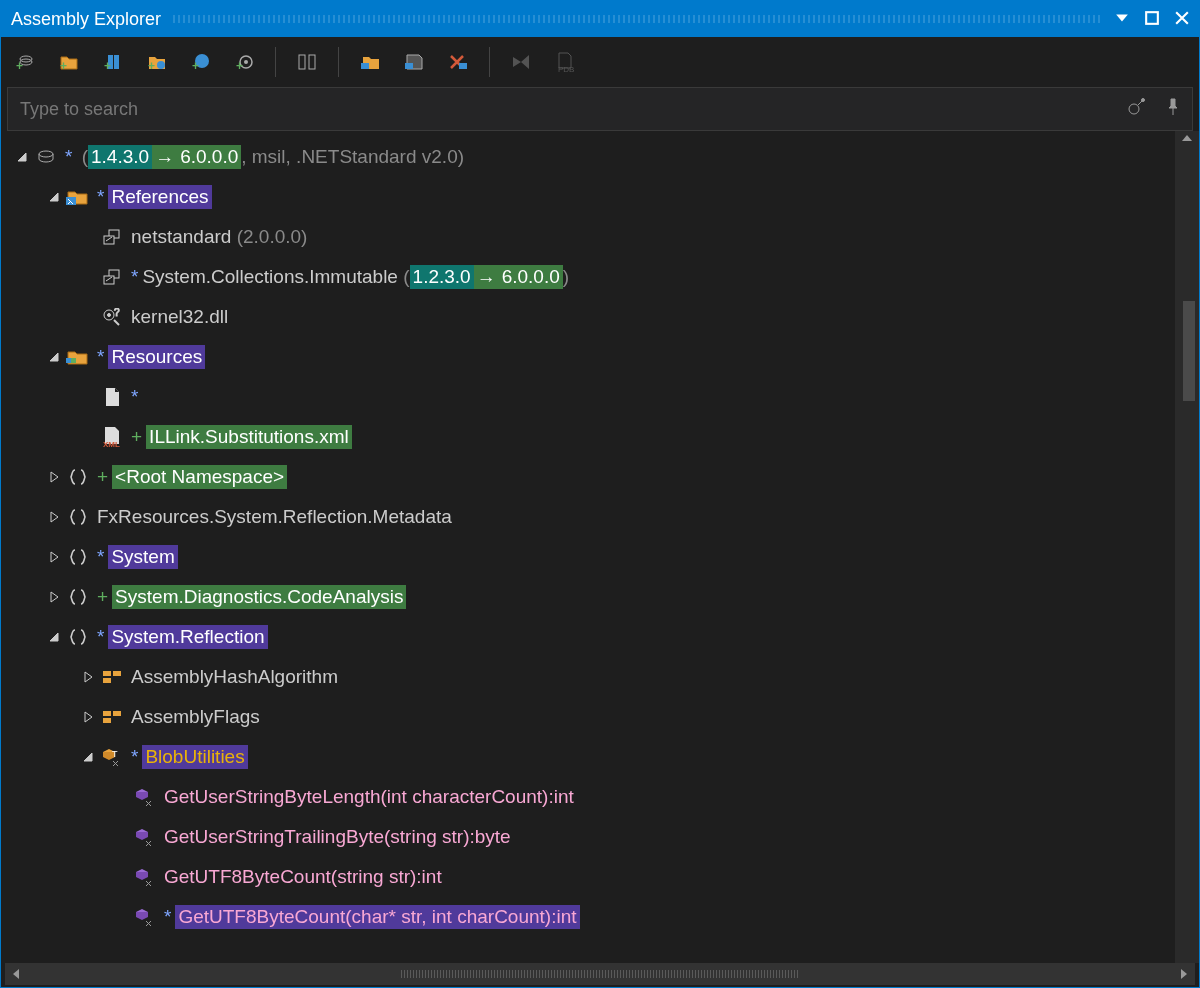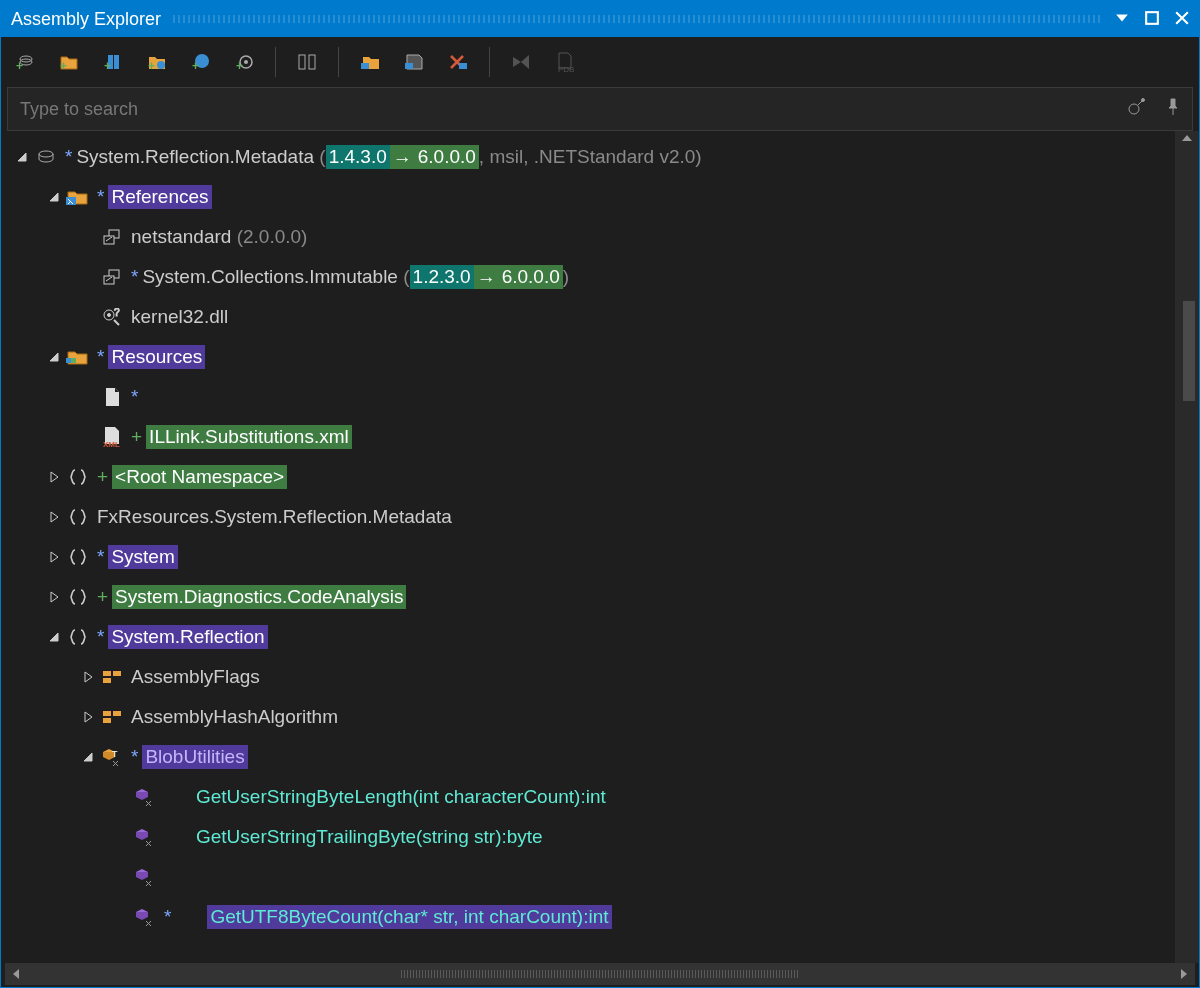--- a/index.html
+++ b/index.html
@@ -22,21 +22,21 @@
 .tw.closed svg { fill: none; }
 .ico { width: 26px; height: 22px; display: inline-flex; align-items: center; justify-content: center; margin-right: 6px; }
 .indent { display: inline-block; }
 .mark { margin-right: 4px; }
 .mark.star { color: #7fa6ff; }
 .mark.plus { color: #5fae5f; }
 .hl-p { background: #503a9b; color: #fff; padding: 1px 3px; }
 .hl-g { background: #3e7c41; color: #fff; padding: 1px 3px; }
 .hl-r { background: #0f766e; color: #fff; padding: 1px 3px; }
 .gray { color: #8a8a8a; }
-.pink { color: #5eead4; margin-left: 32px; }
+.pink { color: #f9a8d4; }
 .vscroll { position: absolute; right: 0; top: 0; width: 24px; height: 100%; background: #2a2a2a; }
 .vscroll .up { position: absolute; top: 2px; left: 6px; }
 .vscroll .thumb { position: absolute; right: 4px; top: 170px; width: 12px; height: 100px; background: #4a4a4a; }
 .hscroll { height: 22px; background: #333; display: flex; align-items: center; justify-content: space-between; padding: 0 6px; margin: 0 4px 2px 4px; }
 .hscroll .gr { flex: 1; height: 8px; margin: 0 380px; background: repeating-linear-gradient(90deg,#5a5a5a 0 1px,transparent 1px 3px); }
 </style>
 </head>
 <body>
 
 <div class="window">
@@ -162,21 +162,20 @@
               <path d="M10 2 L10 10 L2 10 Z"></path>
             </svg>
           </span>
         <span class="ico">
             <svg width="24" height="16">
               <ellipse cx="12" cy="5" rx="7" ry="3" fill="none" stroke="#aaa"></ellipse>
               <path d="M5 5 v5 a7 3 0 0 0 14 0 v-5" fill="none" stroke="#aaa"></path>
             </svg>
           </span>
         <span class="mark star">*</span>
-        <span>System.Reflection.Metadata</span>
         <span class="gray">&nbsp;(</span>
         <span class="hl-r">1.4.3.0</span>
         <span class="hl-g">→</span>
         <span class="hl-g">6.0.0.0</span>
         <span class="gray">, msil, .NETStandard v2.0)</span>
       </div>
 
       <div class="row">
         <span class="indent" style="width:38px"></span>
         <span class="tw">
@@ -367,57 +366,57 @@
               <path d="M3 1 L10 6 L3 11 Z"></path>
             </svg>
           </span>
         <span class="ico">
             <svg width="22" height="16">
               <rect x="2" y="2" width="8" height="5" fill="#e8a33d"></rect>
               <rect x="2" y="9" width="8" height="5" fill="#e8a33d"></rect>
               <rect x="12" y="2" width="8" height="5" fill="#e8a33d"></rect>
             </svg>
           </span>
-        <span>AssemblyFlags</span>
+        <span>AssemblyHashAlgorithm</span>
       </div>
 
       <div class="row">
         <span class="indent" style="width:72px"></span>
         <span class="tw closed">
             <svg viewBox="0 0 12 12">
               <path d="M3 1 L10 6 L3 11 Z"></path>
             </svg>
           </span>
         <span class="ico">
             <svg width="22" height="16">
               <rect x="2" y="2" width="8" height="5" fill="#e8a33d"></rect>
               <rect x="2" y="9" width="8" height="5" fill="#e8a33d"></rect>
               <rect x="12" y="2" width="8" height="5" fill="#e8a33d"></rect>
             </svg>
           </span>
-        <span>AssemblyHashAlgorithm</span>
+        <span>AssemblyFlags</span>
       </div>
 
       <div class="row">
         <span class="indent" style="width:72px"></span>
         <span class="tw">
             <svg viewBox="0 0 12 12">
               <path d="M10 2 L10 10 L2 10 Z"></path>
             </svg>
           </span>
         <span class="ico">
             <svg width="22" height="20">
               <path d="M8 2 l6 3 -6 3 -6 -3 z" fill="#e8a33d"></path>
               <path d="M2 5 v5 l6 3 6-3 v-5" fill="#d08a2a"></path>
               <text x="11" y="10" font-size="9" fill="#fff">T</text>
               <path d="M12 14 l5 5 M17 14 l-5 5" stroke="#999"></path>
             </svg>
           </span>
         <span class="mark star">*</span>
-        <span class="hl-p" style="color:#c4b5fd">BlobUtilities</span>
+        <span class="hl-p" style="color:#eab308">BlobUtilities</span>
       </div>
 
       <div class="row">
         <span class="indent" style="width:125px"></span>
         <span class="ico">
             <svg width="22" height="20">
               <path d="M8 2 l6 3 -6 3 -6 -3 z" fill="#9a6ad4"></path>
               <path d="M2 5 v5 l6 3 6-3 v-5" fill="#7a4ab4"></path>
               <path d="M12 14 l5 5 M17 14 l-5 5" stroke="#999"></path>
             </svg>
@@ -439,20 +438,21 @@
 
       <div class="row">
         <span class="indent" style="width:125px"></span>
         <span class="ico">
             <svg width="22" height="20">
               <path d="M8 2 l6 3 -6 3 -6 -3 z" fill="#9a6ad4"></path>
               <path d="M2 5 v5 l6 3 6-3 v-5" fill="#7a4ab4"></path>
               <path d="M12 14 l5 5 M17 14 l-5 5" stroke="#999"></path>
             </svg>
           </span>
+        <span class="pink">GetUTF8ByteCount(string str):int</span>
       </div>
 
       <div class="row">
         <span class="indent" style="width:125px"></span>
         <span class="ico">
             <svg width="22" height="20">
               <path d="M8 2 l6 3 -6 3 -6 -3 z" fill="#9a6ad4"></path>
               <path d="M2 5 v5 l6 3 6-3 v-5" fill="#7a4ab4"></path>
               <path d="M12 14 l5 5 M17 14 l-5 5" stroke="#999"></path>
             </svg>

